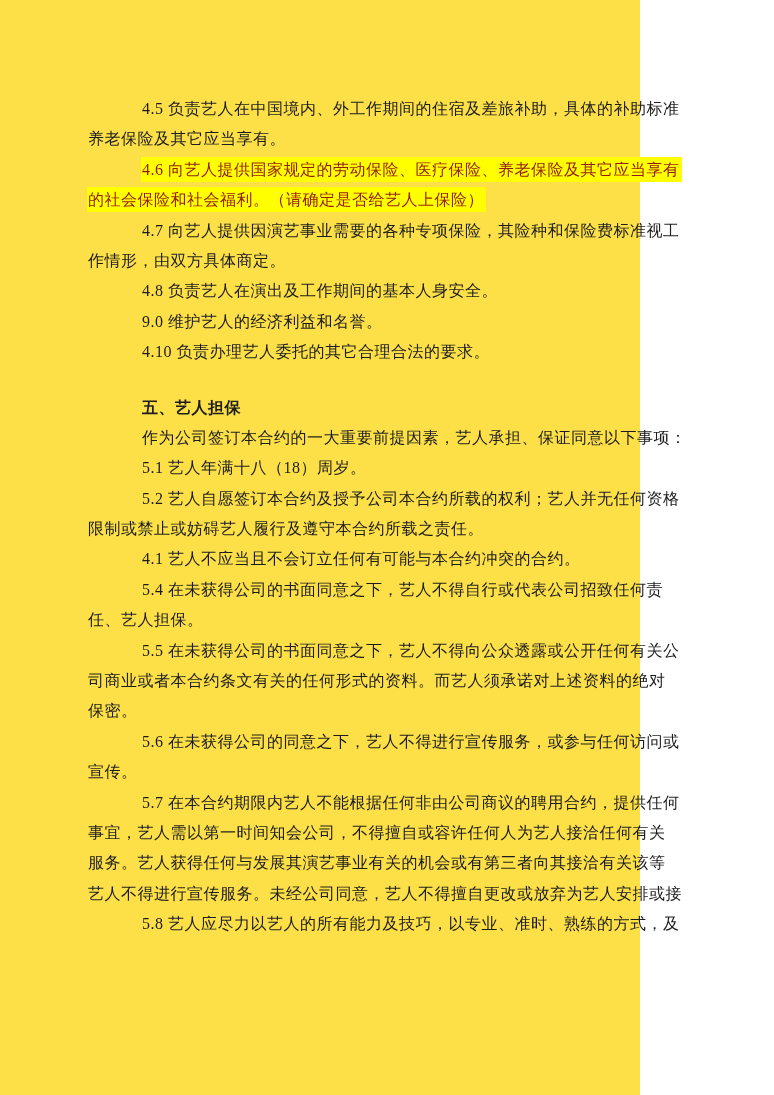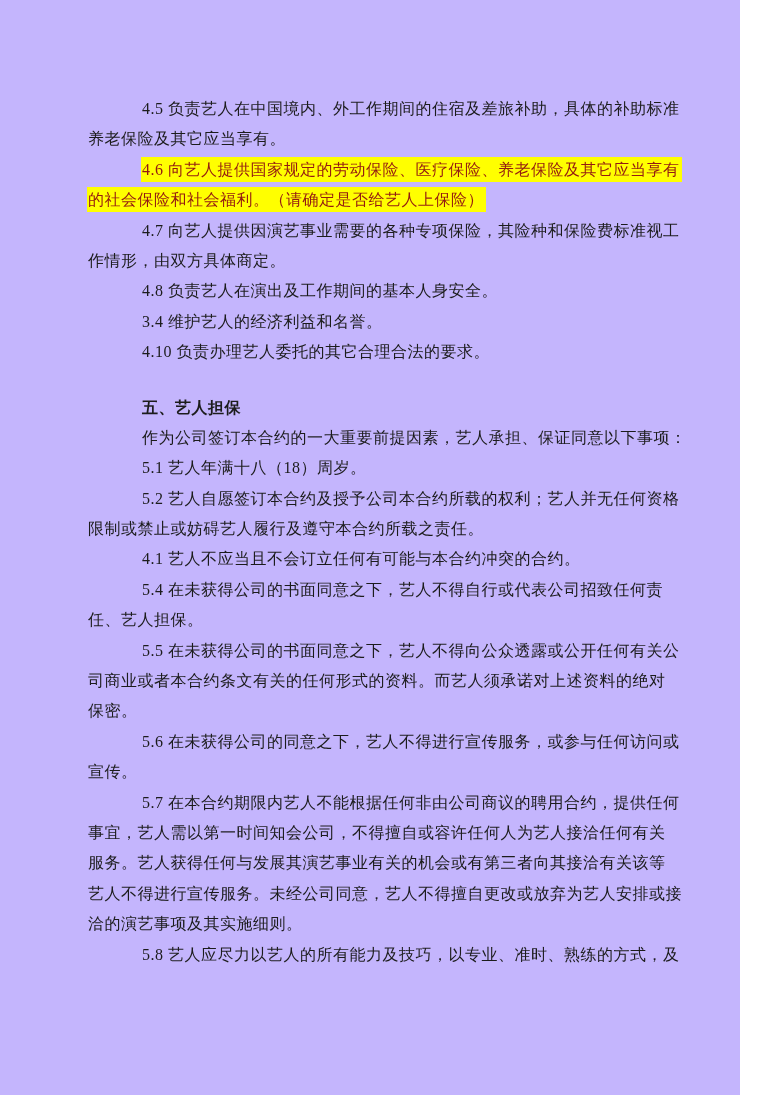--- a/index.html
+++ b/index.html
@@ -8,24 +8,24 @@
     background: #ffffff;
   }
   body {
     width: 774px;
     height: 1095px;
     overflow: hidden;
     font-family: "Liberation Serif", "DejaVu Serif", serif;
   }
   .page {
     box-sizing: border-box;
-    width: 740px;
+    width: 640px;
     height: 1095px;
     padding: 94px 90px 0 88px;
-    background: #c4b5fd;
+    background: #fde047;
     color: #1c1c1c;
   }
   .para { margin: 0; padding: 0; }
   .line {
     line-height: 30.4px;
     height: 30.4px;
     font-size: 16px;
     letter-spacing: 0.5px;
     white-space: nowrap;
     text-align: left;
@@ -66,21 +66,21 @@
   <div class="para">
     <div class="line indent j"><span>4.7 向艺人提供因演艺事业需要的各种专项保险，其险种和保险费标准视工</span></div>
     <div class="line"><span>作情形，由双方具体商定。</span></div>
   </div>
 
   <div class="para">
     <div class="line indent"><span>4.8 负责艺人在演出及工作期间的基本人身安全。</span></div>
   </div>
 
   <div class="para">
-    <div class="line indent"><span>3.4 维护艺人的经济利益和名誉。</span></div>
+    <div class="line indent"><span>9.0 维护艺人的经济利益和名誉。</span></div>
   </div>
 
   <div class="para">
     <div class="line indent"><span>4.10 负责办理艺人委托的其它合理合法的要求。</span></div>
   </div>
 
   <div class="spacer"></div>
 
   <div class="para">
     <div class="line indent b"><span>五、艺人担保</span></div>
@@ -117,20 +117,19 @@
   <div class="para">
     <div class="line indent j"><span>5.6 在未获得公司的同意之下，艺人不得进行宣传服务，或参与任何访问或</span></div>
     <div class="line"><span>宣传。</span></div>
   </div>
 
   <div class="para">
     <div class="line indent j"><span>5.7 在本合约期限内艺人不能根据任何非由公司商议的聘用合约，提供任何</span></div>
     <div class="line j"><span>事宜，艺人需以第一时间知会公司，不得擅自或容许任何人为艺人接洽任何有关</span></div>
     <div class="line j"><span>服务。艺人获得任何与发展其演艺事业有关的机会或有第三者向其接洽有关该等</span></div>
     <div class="line j"><span>艺人不得进行宣传服务。未经公司同意，艺人不得擅自更改或放弃为艺人安排或接</span></div>
-    <div class="line"><span>洽的演艺事项及其实施细则。</span></div>
   </div>
 
   <div class="para">
     <div class="line indent j"><span>5.8 艺人应尽力以艺人的所有能力及技巧，以专业、准时、熟练的方式，及</span></div>
   </div>
 
 </div>
 
 </body></html>

